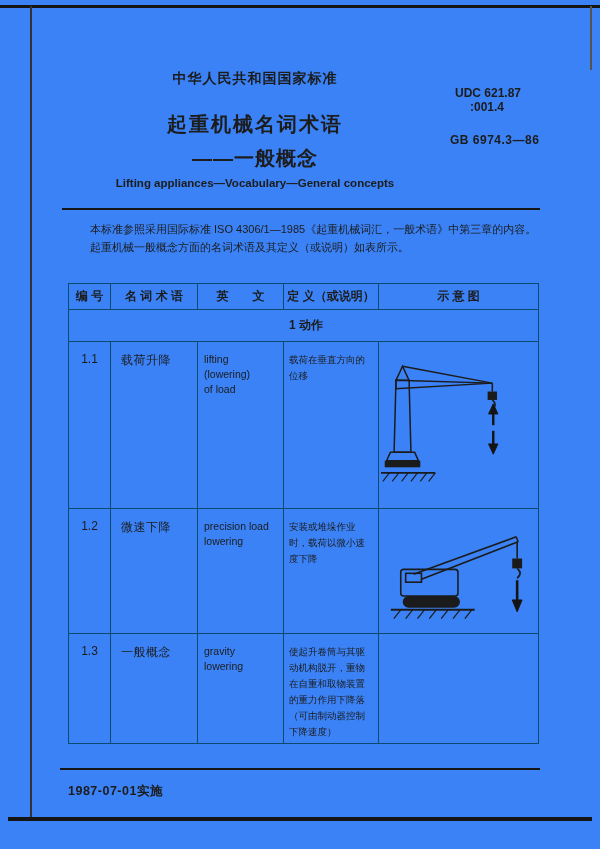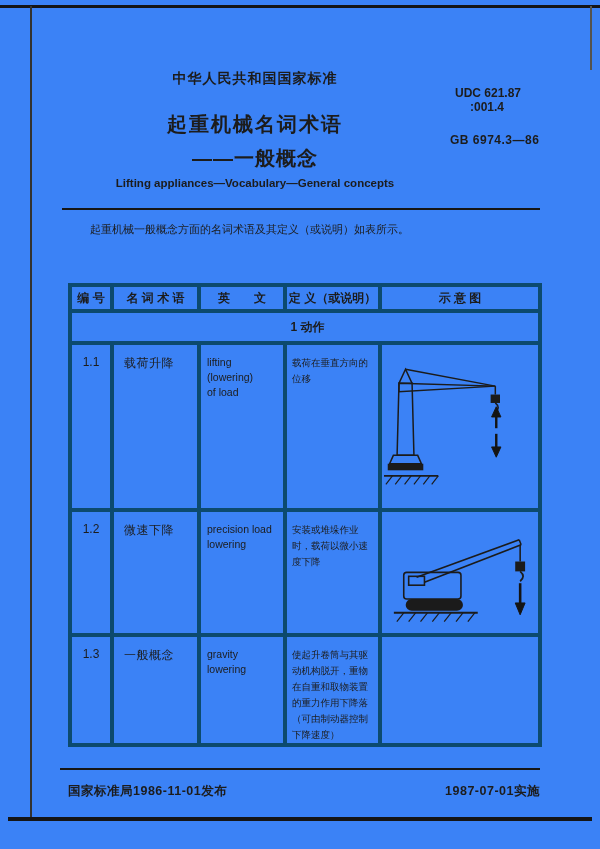--- a/index.html
+++ b/index.html
@@ -30,21 +30,21 @@
   .rule { position:absolute; top:208px; left:62px; width:478px; height:2px; background:#161616; }
 
   .intro { position:absolute; top:221px; left:68px; width:474px; font-size:11px; line-height:17.5px; }
   .intro p { text-indent:2em; }
 
   table.vocab {
     position:absolute; top:283px; left:68px; width:470px;
     border-collapse:collapse; table-layout:fixed;
     border:1.5px solid #242424;
   }
-  .vocab th, .vocab td { border:4px solid #0c4a6e; }
+  .vocab th, .vocab td { border:1px solid #0c4a6e; }
   .vocab th { height:26px; font-size:12px; font-weight:bold; text-align:center; vertical-align:middle; padding:0; }
   tr.section-row { height:32px; }
   tr.section-row td { font-size:12px; font-weight:bold; text-align:center; padding-left:5px; vertical-align:middle; }
   tr.row-1 { height:167px; }
   tr.row-2 { height:125px; }
   tr.row-3 { height:110px; }
   .vocab td { vertical-align:top; }
   td.c-num  { text-align:center; padding-top:10px; font-size:12px; }
   td.c-term { padding:10px 4px 0 10px; font-size:12px; letter-spacing:0.5px; }
   td.c-eng  { padding:10px 8px 0 6px; font-size:10.5px; line-height:15px; white-space:pre-line; }
@@ -76,20 +76,21 @@
   </div>
 
   <div class="center-col doc-title">起重机械名词术语</div>
   <div class="gb-num">GB 6974.3—86</div>
   <div class="center-col en-title">Lifting appliances—Vocabulary—General concepts</div>
   <div class="center-col doc-sub">——一般概念</div>
 
   <div class="rule"></div>
 
   <div class="intro">
+    <p>本标准参照采用国际标准 ISO 4306/1—1985《起重机械词汇，一般术语》中第三章的内容。</p>
     <p>起重机械一般概念方面的名词术语及其定义（或说明）如表所示。</p>
   </div>
 
   <table class="vocab">
     <colgroup>
       <col style="width:42px">
         <col style="width:87px">
         <col style="width:86px">
         <col style="width:95px">
         <col style="width:160px">
@@ -189,17 +190,16 @@
         <td class="c-eng">gravity lowering</td>
         <td class="c-def">使起升卷筒与其驱动机构脱开，重物在自重和取物装置的重力作用下降落（可由制动器控制下降速度）</td>
         <td class="c-dia"></td>
       </tr>
     </tbody>
   </table>
 
   <div class="foot-rule"></div>
 
   <div class="footer">
-    <span>国家标准局1986-11-01发布</span>
     <span>1987-07-01实施</span>
   </div>
 
 </div>
 
 </body></html>

